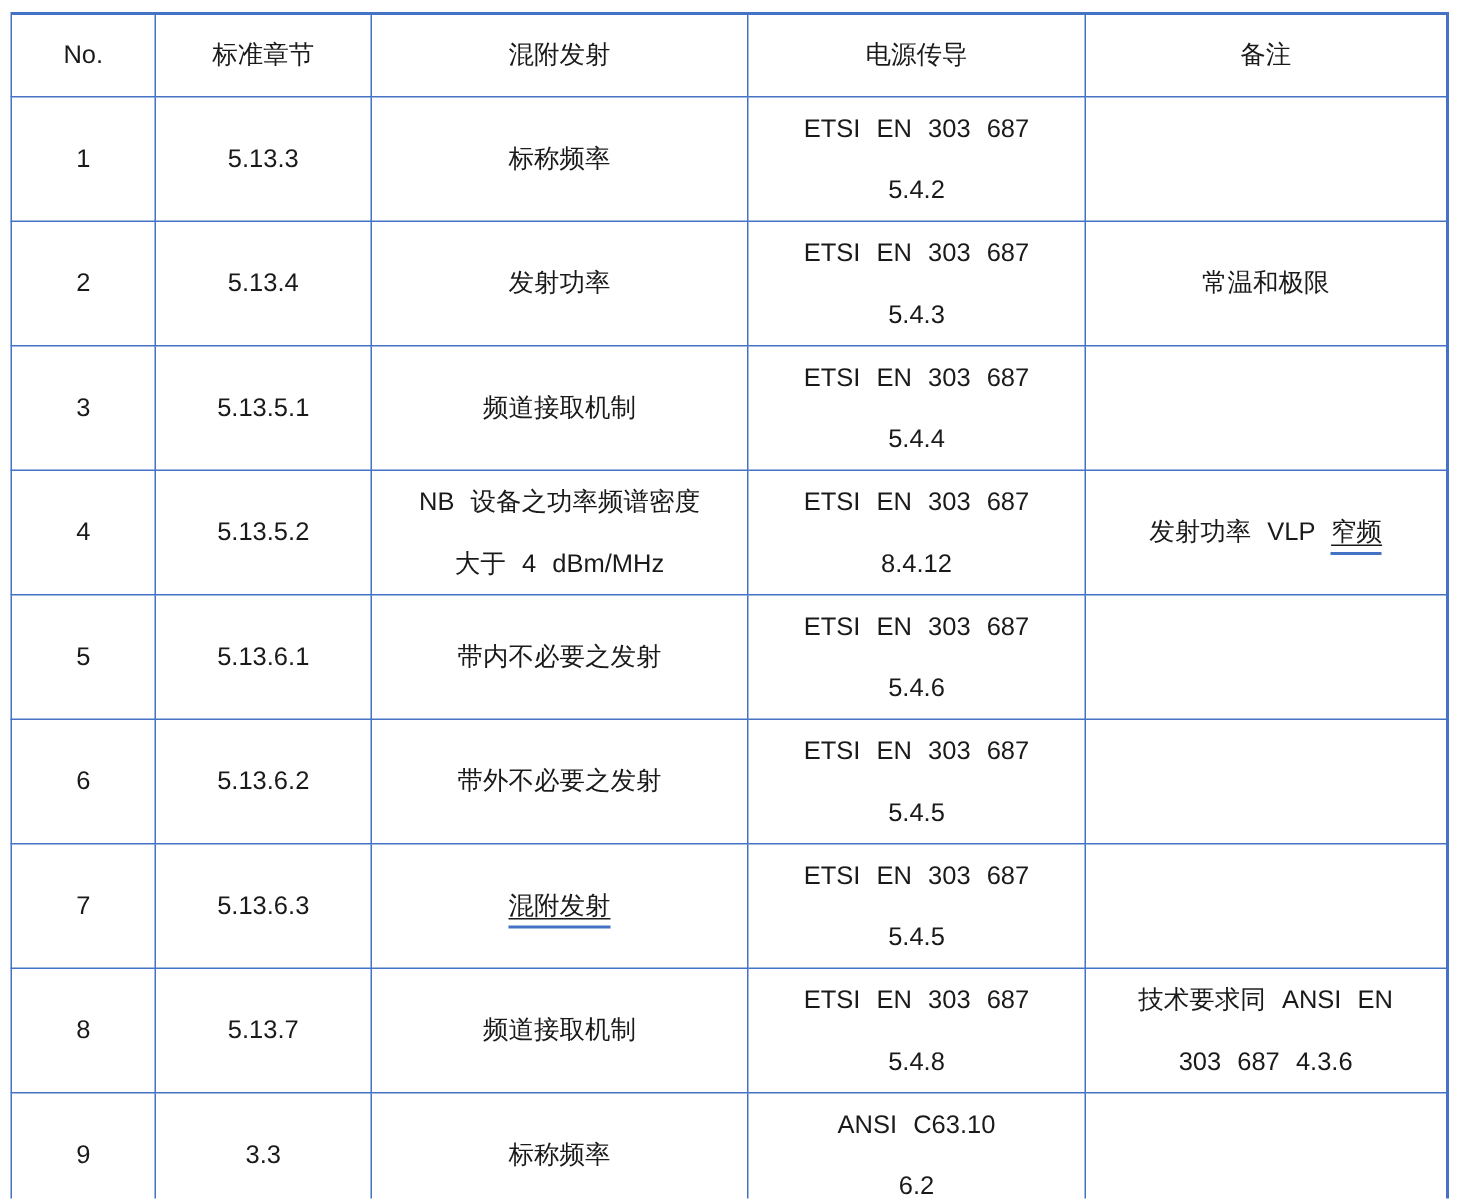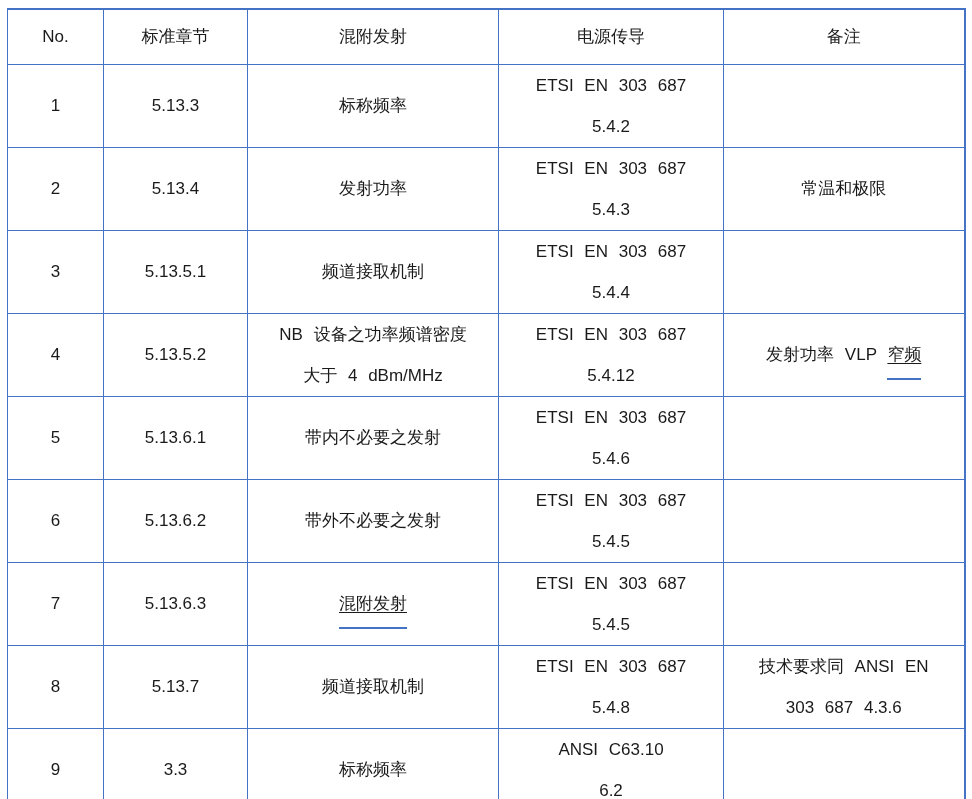--- a/index.html
+++ b/index.html
@@ -28,21 +28,21 @@
     word-spacing:6px;
     padding:0;overflow:hidden;
   }
   thead tr{height:55px;}
   tbody tr{height:81px;}
   td .line,th .line{line-height:41px;}
   .u{
     text-decoration:underline;
     text-underline-offset:3px;
     border-bottom:2px solid var(--border-blue);
-    padding-bottom:14px;
+    padding-bottom:4px;
   }
 </style>
 </head>
 <body>
 
 <div class="page">
   <table class="doc-table">
     <colgroup>
       <col style="width:96px">
       <col style="width:144px">
@@ -116,21 +116,21 @@
           </td>
     <td>
             <div class="line"><span>5.13.5.2</span></div>
           </td>
     <td>
             <div class="line"><span>NB 设备之功率频谱密度</span></div>
             <div class="line"><span>大于 4 dBm/MHz</span></div>
           </td>
     <td>
             <div class="line"><span>ETSI EN 303 687</span></div>
-            <div class="line"><span>5.4.12</span></div>
+            <div class="line"><span>8.4.12</span></div>
           </td>
     <td>
             <div class="line"><span>发射功率 VLP </span><span class="u">窄频</span></div>
           </td>
   </tr>
         <tr>
     <td>
             <div class="line"><span>5</span></div>
           </td>
     <td>

